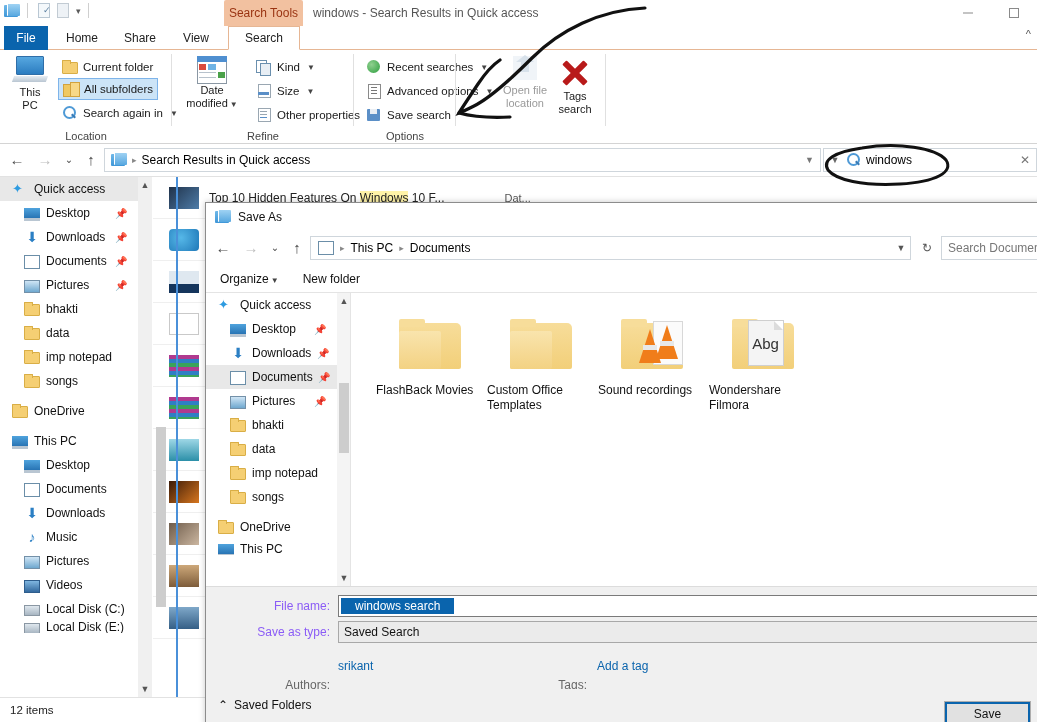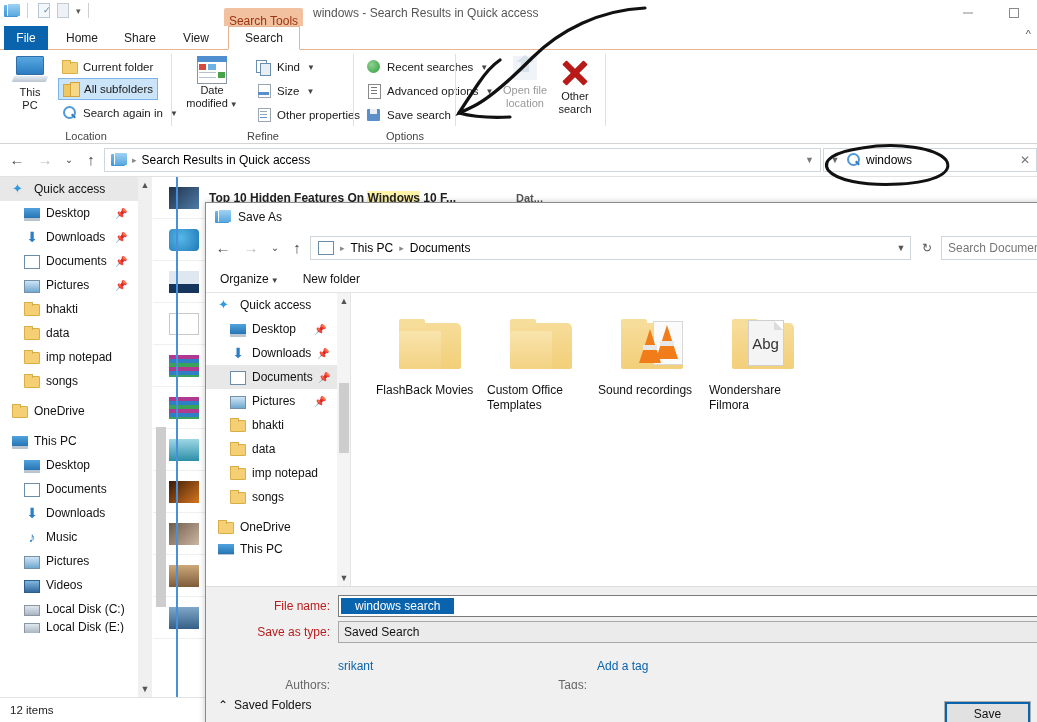--- a/index.html
+++ b/index.html
@@ -43,21 +43,21 @@
   }
   .qat-prop::after {
     content: "\2713"; position: absolute; font-size: 9px; color: #5b7fa0; left: 4px; top: 1px;
   }
   .qat-new {
     width: 12px; height: 15px; border: 1px solid #c2cbd3; background: #eef2f6; margin-left: 3px;
   }
   .qat-arrow { font-size: 9px; color: #5a5a5a; margin-left: 3px; }
 
   .search-tools-tab {
-    position: absolute; left: 224px; top: 8px; width: 79px; height: 26px;
+    position: absolute; left: 224px; top: 0; width: 79px; height: 26px;
     background: #f2c1a0; color: #9a3412; font-size: 12px;
     display: flex; align-items: center; justify-content: center;
     border-top-left-radius: 2px; border-top-right-radius: 2px;
   }
   .win-title {
     position: absolute; left: 313px; top: 0; height: 26px; line-height: 26px;
     font-size: 12px; color: #555;
   }
   .wincontrols { position: absolute; right: 0; top: 0; height: 26px; display: flex; }
   .wc { width: 46px; height: 26px; position: relative; }
@@ -186,21 +186,21 @@
   .navrow .pin { margin-left: auto; margin-right: 10px; color: #6a6a6a; font-size: 10px; }
   .navpane-scroll { position: absolute; left: 138px; top: 0; width: 14px; bottom: 25px; background: #f0f0f0; }
   .navpane-scroll .up, .navpane-scroll .down { position:absolute; left:0; width:14px; height:16px; text-align:center; font-size:9px; color:#555; line-height:16px; }
   .navpane-scroll .up { top: 0; }
   .navpane-scroll .down { bottom: 0; }
   .navpane-scroll .thumb { position:absolute; left:2px; top:250px; width:10px; height:180px; background:#cdcdcd; }
   .statusbar { position: absolute; left: 0; right: 0; bottom: 0; height: 25px; border-top: 1px solid #e2e2e2; background: #fff; display: flex; align-items: center; padding-left: 10px; font-size: 11.5px; color: #222; }
 
   
   .results { position: absolute; left: 153px; top: 0; right: 0; bottom: 25px; background: #fff; overflow: hidden; }
-  .res-row { position: absolute; left: 0; right: 0; height: 42px; border-bottom: 1px solid #efefef; display: flex; align-items: center; font-weight: bold; }
+  .res-row { position: absolute; left: 0; right: 0; height: 42px; border-bottom: 1px solid #efefef; display: flex; align-items: center; }
   .thumb { width: 30px; height: 22px; margin-left: 16px; flex: 0 0 30px; }
   .res-title { font-size: 12px; color: #222; margin-left: 10px; white-space: nowrap; }
   .hl { background: #fff3a8; }
   .res-sel-line { position: absolute; left: 176px; top: 0; bottom: 25px; width: 2px; background: #4a90d9; }
 
   
   .dialog {
     position: absolute; left: 205px; top: 202px; width: 845px; height: 525px;
     background: #f0f0f0; border: 1px solid #8c8c8c;
     box-shadow: 0 0 6px rgba(0,0,0,.22);
@@ -239,21 +239,21 @@
   .cone { position:absolute; width:0; height:0; border-left:11px solid transparent; border-right:11px solid transparent; border-bottom:34px solid #f07d1a; }
   .cone::after { content:""; position:absolute; left:-7px; top:16px; width:14px; height:5px; background:#e8e8e8; }
   .cone.c1 { left: 0px; top: 8px; }
   .cone.c2 { left: 17px; top: 4px; }
   .abgdoc { position:absolute; left:16px; top:1px; width:36px; height:46px; background:#f4f4f4; border:1px solid #cfcfcf; display:flex; align-items:center; justify-content:center; font-size:15px; color:#333; }
   .abgdoc::before { content:""; position:absolute; right:0; top:0; border-top:9px solid #fff; border-left:9px solid #dcdcdc; }
 
   
   .dlg-form { position: absolute; left: 0; right: 0; top: 384px; height: 104px; background: #f0f0f0; }
   .formrow { position: absolute; left: 0; right: 0; height: 26px; display: flex; align-items: center; }
-  .flabel2 { width: 132px; text-align: right; padding-right: 8px; font-size: 12px; color: #b91c1c; }
+  .flabel2 { width: 132px; text-align: right; padding-right: 8px; font-size: 12px; color: #8b5cf6; }
   .finput {
     flex: 1; margin-right: 0; height: 22px; border: 1px solid #7a7a7a; background: #fff;
     display: flex; align-items: center; padding-left: 2px; font-size: 12px;
   }
   .finput .selected { background: #0a64ad; color: #fff; padding: 1px 14px; }
   .fselect {
     flex: 1; height: 22px; border: 1px solid #a8a8a8; background: #ebebeb;
     display: flex; align-items: center; padding-left: 5px; font-size: 12px; color: #111;
   }
   .authors-row { position: absolute; left: 0; right: 0; top: 68px; height: 22px; display: flex; align-items: center; font-size: 12px; }
@@ -399,21 +399,21 @@
         </div>
         <div class="glabel" style="right:88px; left:0;">Options</div>
         <div class="gdiv" style="right:88px;"></div>
       </div>
 
       <div class="rgroup" style="left:544px; width:62px;">
         <div class="bigbtn" style="left:6px; top:6px; width:50px;">
           <div style="display:flex;justify-content:center;">
               <div class="ic-closex"></div>
             </div>
-          <div style="margin-top:2px;">Other</div>
+          <div style="margin-top:2px;">Tags</div>
           <div>search</div>
         </div>
         <div class="gdiv"></div>
       </div>
     </div>
 
     <div class="addrbar">
       <div class="navbtn" style="left:6px;">←</div>
       <div class="navbtn" style="left:34px; color:#bdbdbd;">→</div>
       <div class="navbtn" style="left:58px; font-size:10px;">⌄</div>

